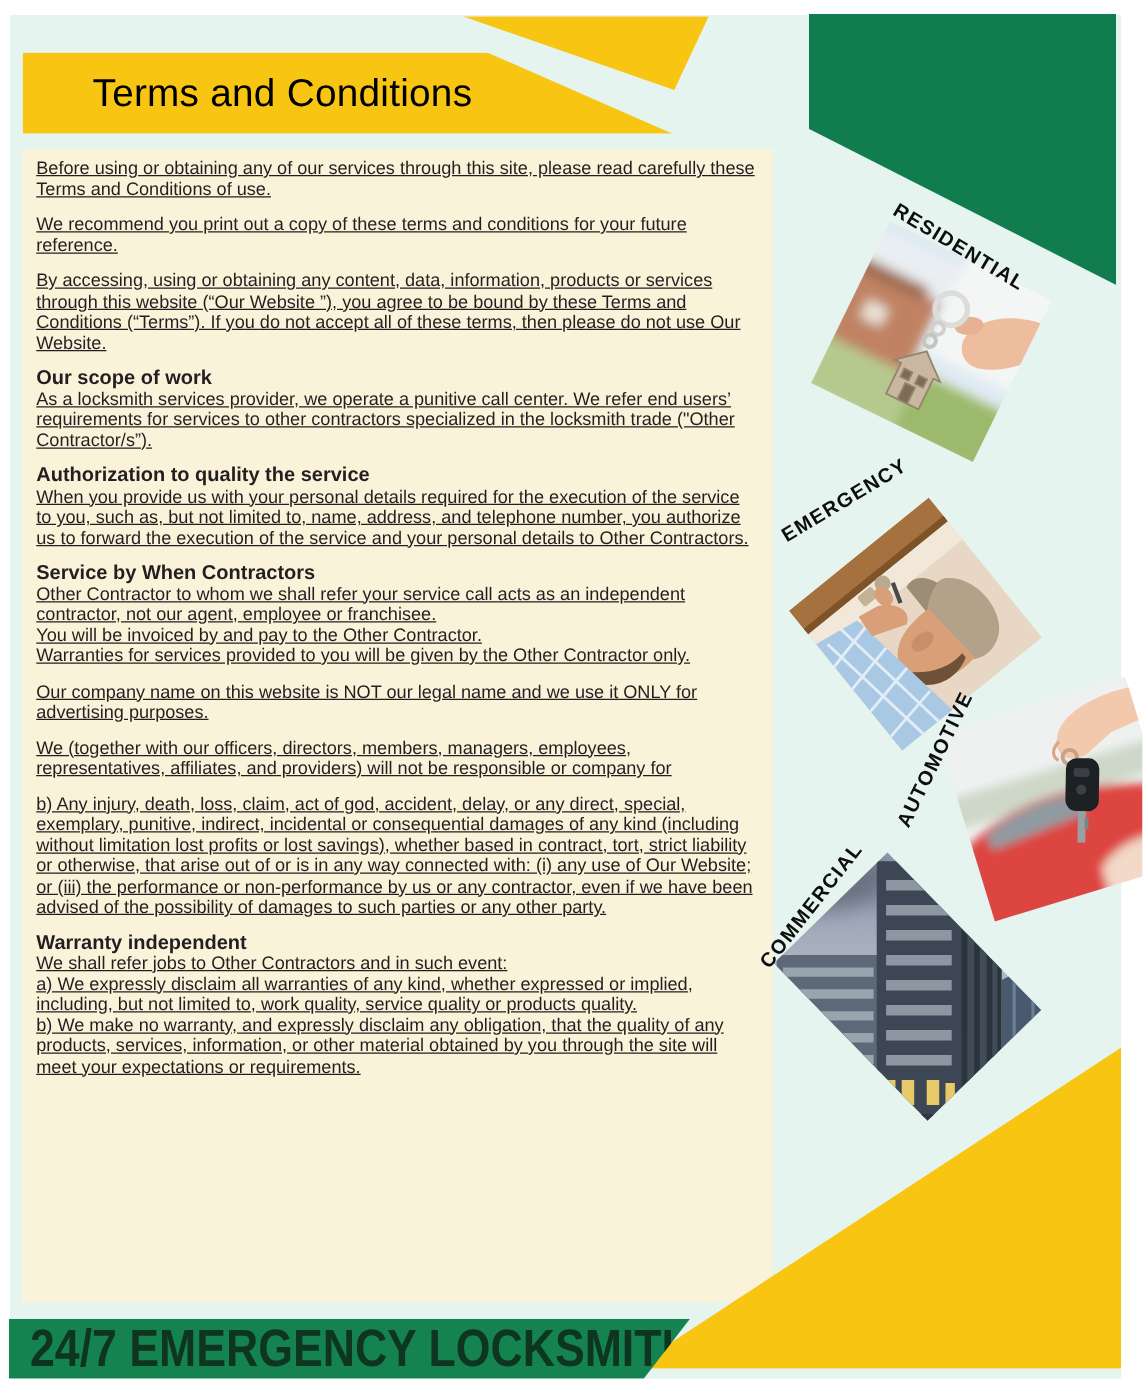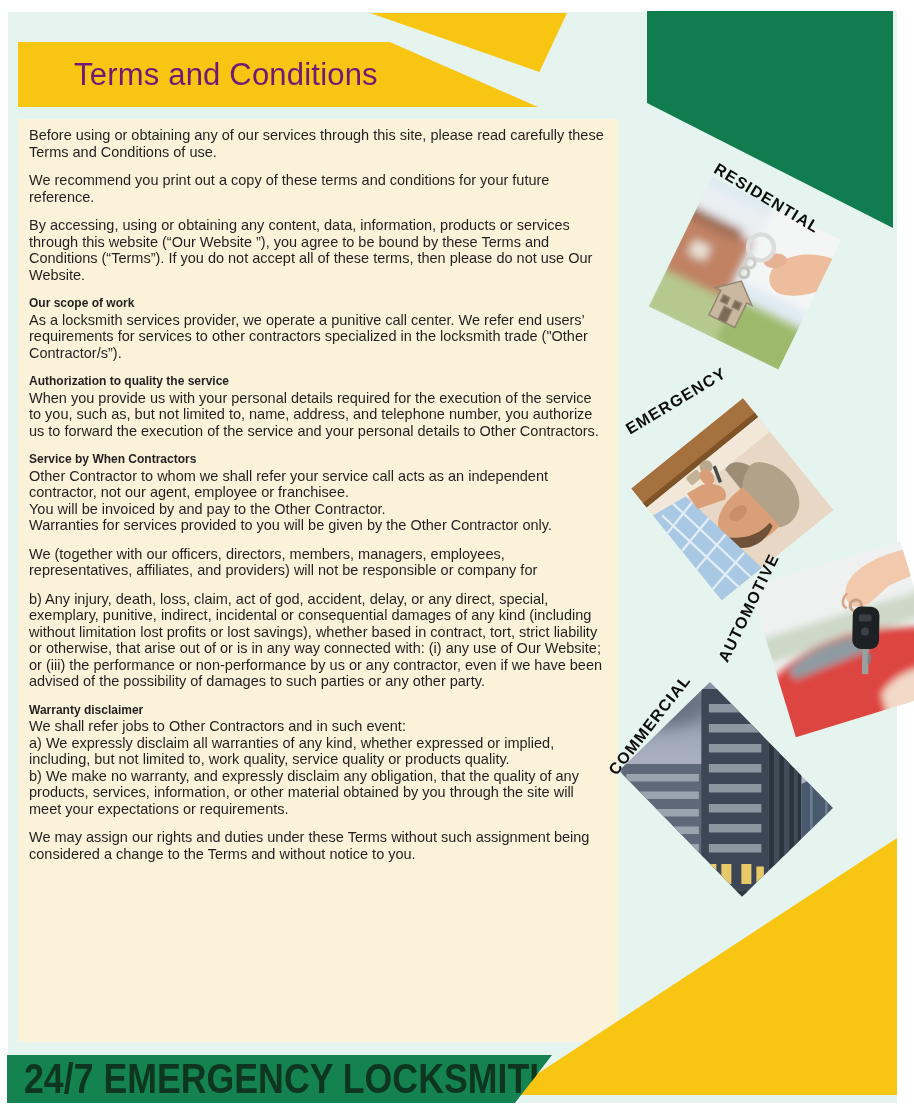--- a/index.html
+++ b/index.html
@@ -2,30 +2,30 @@
 <html><head>
 <meta charset="utf-8">
 <style>
   html,body{margin:0;padding:0;background:#ffffff;}
   .page{position:relative;width:914px;height:1107px;background:#ffffff;overflow:hidden;
         font-family:"Liberation Sans",sans-serif;color:#231f20;}
   .mint{position:absolute;left:8px;top:12px;width:889px;height:1091px;background:#e6f4ef;}
   
   .banner{position:absolute;left:18px;top:42px;width:520px;height:65px;background:#f8c513;
           clip-path:polygon(0 0,71.5% 0,100% 100%,0 100%);display:flex;align-items:center;}
-  .banner-title{padding-left:56px;font-size:31px;letter-spacing:.2px;color:#701a75;}
+  .banner-title{padding-left:56px;font-size:31px;letter-spacing:.2px;color:#000000;}
   .tri-a{position:absolute;left:370px;top:13px;width:197px;height:59px;background:#f8c513;
          clip-path:polygon(0 0,100% 0,86% 100%);}
   .green-corner{position:absolute;left:647px;top:11px;width:246px;height:217px;background:#117d4f;
          clip-path:polygon(0 0,100% 0,100% 100%,0 42.4%);}
   
   .panel{position:absolute;left:18px;top:119px;width:600px;height:923px;background:#faf3da;
          box-sizing:border-box;padding:8px 12px 0 11px;}
-  .spara{margin:0 0 12px 0;font-size:14.5px;line-height:16.5px;white-space:pre-line;}
-  .shead{margin:0;font-size:12px;line-height:16.5px;font-weight:700;}
+  .spara{margin:0 0 12px 0;font-size:14.5px;line-height:16.5px;white-space:pre-line;text-decoration:underline;}
+  .shead{margin:0;font-size:16px;line-height:16.5px;font-weight:700;}
   
   .svc-label{position:absolute;font-size:16px;font-weight:700;letter-spacing:1.2px;color:#0d0d0d;white-space:nowrap;}
   .lbl-res{left:720px;top:160px;transform:rotate(31deg);transform-origin:0 0;}
   .lbl-eme{left:633px;top:420px;height:20px;transform:rotate(-31deg);transform-origin:0 100%;}
   .lbl-aut{left:733px;top:646px;height:20px;transform:rotate(-64deg);transform-origin:0 100%;}
   .lbl-com{left:621px;top:760px;height:20px;transform:rotate(-52deg);transform-origin:0 100%;}
   
   .photo{position:absolute;overflow:hidden;}
   .photo svg{display:block;width:100%;height:100%;}
   .ph-res{left:712px;top:177px;width:144px;height:144px;transform:rotate(26deg);transform-origin:0 0;}
@@ -60,27 +60,27 @@
         <p class="spara">We recommend you print out a copy of these terms and conditions for your future reference.</p>
         <p class="spara">By accessing, using or obtaining any content, data, information, products or services through this website (“Our Website ”), you agree to be bound by these Terms and Conditions (“Terms”). If you do not accept all of these terms, then please do not use Our Website.</p>
         <h2 class="shead">Our scope of work</h2>
         <p class="spara">As a locksmith services provider, we operate a punitive call center. We refer end users’ requirements for services to other contractors specialized in the locksmith trade ("Other Contractor/s”).</p>
         <h2 class="shead">Authorization to quality the service</h2>
         <p class="spara">When you provide us with your personal details required for the execution of the service to you, such as, but not limited to, name, address, and telephone number, you authorize us to forward the execution of the service and your personal details to Other Contractors.</p>
         <h2 class="shead">Service by When Contractors</h2>
         <p class="spara">Other Contractor to whom we shall refer your service call acts as an independent contractor, not our agent, employee or franchisee.
 You will be invoiced by and pay to the Other Contractor.
 Warranties for services provided to you will be given by the Other Contractor only.</p>
+        <p class="spara">Our company name on this website is NOT our legal name and we use it ONLY for advertising purposes.</p>
         <p class="spara">We (together with our officers, directors, members, managers, employees, representatives, affiliates, and providers) will not be responsible or company for</p>
         <p class="spara">b) Any injury, death, loss, claim, act of god, accident, delay, or any direct, special, exemplary, punitive, indirect, incidental or consequential damages of any kind (including without limitation lost profits or lost savings), whether based in contract, tort, strict liability or otherwise, that arise out of or is in any way connected with: (i) any use of Our Website; or (iii) the performance or non-performance by us or any contractor, even if we have been advised of the possibility of damages to such parties or any other party.</p>
-        <h2 class="shead">Warranty disclaimer</h2>
+        <h2 class="shead">Warranty independent</h2>
         <p class="spara">We shall refer jobs to Other Contractors and in such event:
 a) We expressly disclaim all warranties of any kind, whether expressed or implied, including, but not limited to, work quality, service quality or products quality.
 b) We make no warranty, and expressly disclaim any obligation, that the quality of any products, services, information, or other material obtained by you through the site will meet your expectations or requirements.</p>
-        <p class="spara">We may assign our rights and duties under these Terms without such assignment being considered a change to the Terms and without notice to you.</p>
       </div>
   </div>
 
   <div class="photo ph-res">
     <svg viewBox="0 0 100 100" preserveAspectRatio="none">
       <defs>
           <filter id="bl1" x="-20%" y="-20%" width="140%" height="140%">
             <feGaussianBlur stdDeviation="3"></feGaussianBlur>
           </filter>
         </defs>

